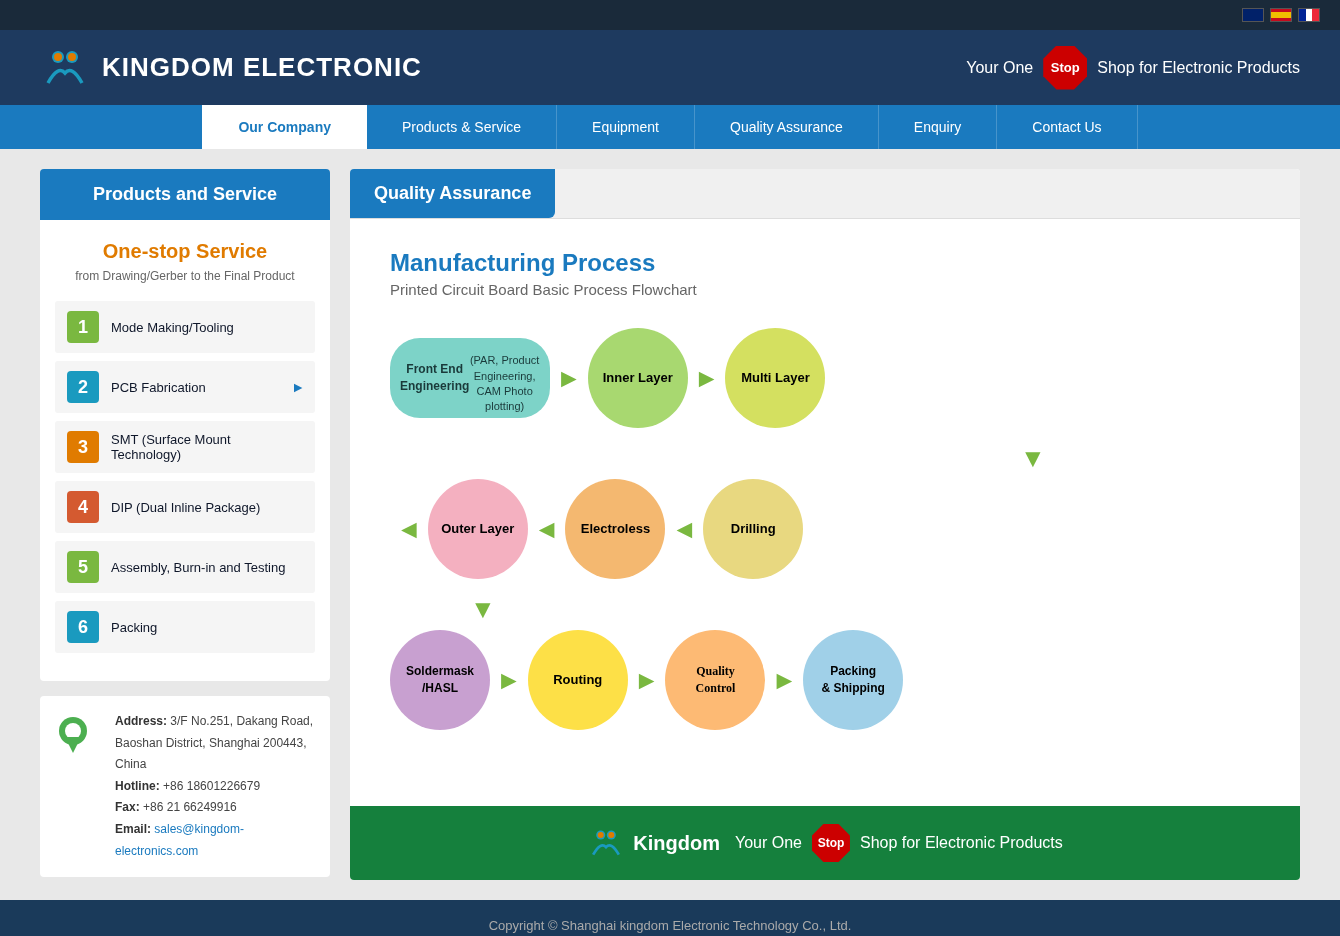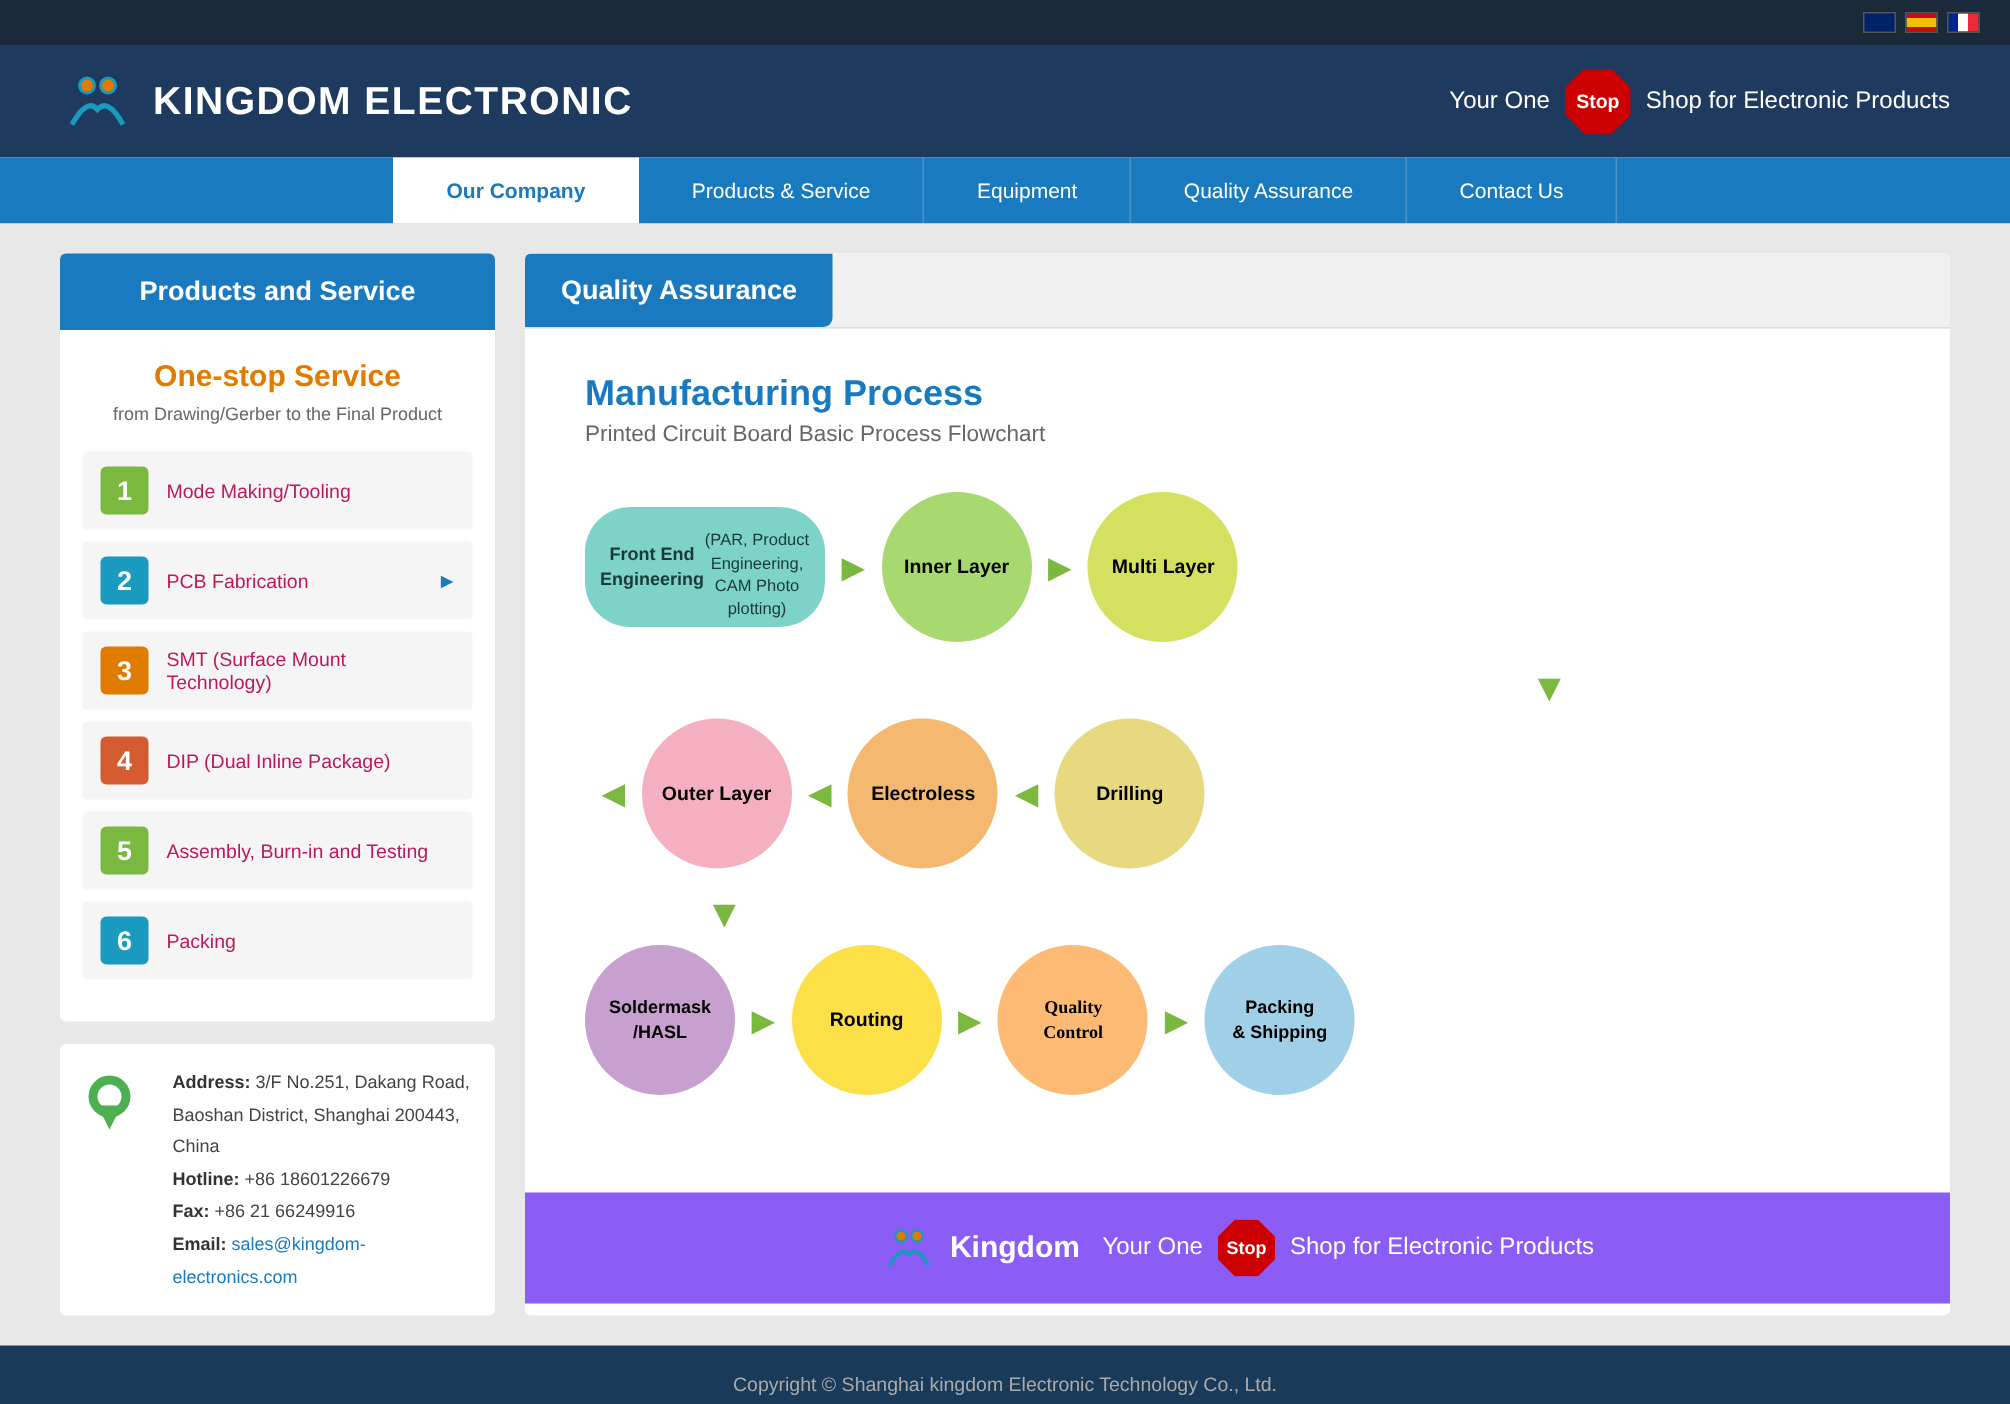--- a/index.html
+++ b/index.html
@@ -122,21 +122,21 @@
       height: 32px;
       border-radius: 4px;
       display: flex;
       align-items: center;
       justify-content: center;
       color: white;
       font-size: 18px;
       font-weight: bold;
       flex-shrink: 0;
     }
-    .step-label { font-size: 13px; color: #be185d; }
+    .step-label { font-size: 13px; color: #0f172a; }
     .arrow-right {
       position: absolute;
       right: 10px;
       color: #1a7abf;
       font-size: 14px;
     }
 
     
     .contact-card {
       background: white;
@@ -219,26 +219,26 @@
     .proc-row {
       display: flex;
       align-items: center;
       gap: 0;
       margin-bottom: 15px;
     }
     .arr { color: #7ab840; font-size: 26px; font-weight: bold; padding: 0 6px; line-height: 1; }
 
     
     .footer-banner {
-      background: #8b5cf6;
+      background: #15803d;
       display: flex;
       align-items: center;
       justify-content: center;
       padding: 18px 30px;
-      margin: 20px 0 0 0;
+      margin: 31px 0 0 0;
       gap: 15px;
     }
     .footer-logo { display: flex; align-items: center; gap: 8px; }
     .footer-logo-text { color: white; font-size: 20px; font-weight: bold; }
     .footer-tagline { display: flex; align-items: center; gap: 10px; color: white; font-size: 16px; }
 
     
     .page-footer {
       background: #1a3a5a;
       color: #aaa;
@@ -286,20 +286,21 @@
     </div>
     <span>Shop for Electronic Products</span>
   </div>
 </div>
 
 <nav class="nav">
   <div class="nav-item active">Our Company</div>
   <div class="nav-item">Products &amp; Service</div>
   <div class="nav-item">Equipment</div>
   <div class="nav-item">Quality Assurance</div>
+  <div class="nav-item">Enquiry</div>
   <div class="nav-item">Contact Us</div>
 </nav>
 
 <div class="main-content">
 
   <div class="sidebar">
     <div class="sidebar-header">Products and Service</div>
     <div class="sidebar-body">
       <div class="one-stop-title">One-stop Service</div>
       <div class="one-stop-sub">from Drawing/Gerber to the Final Product</div>

